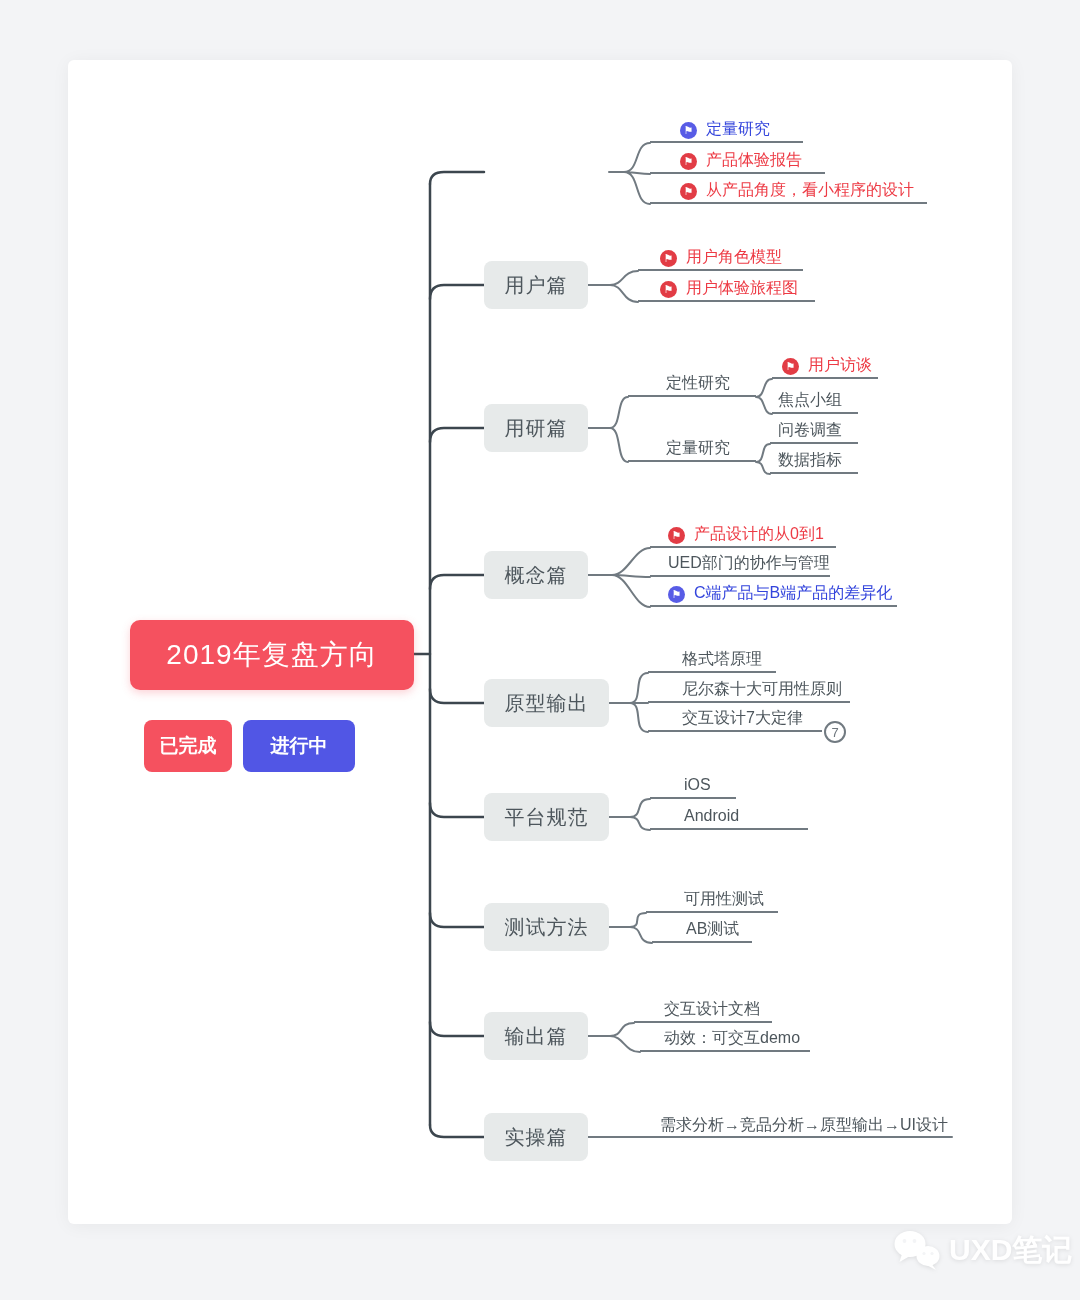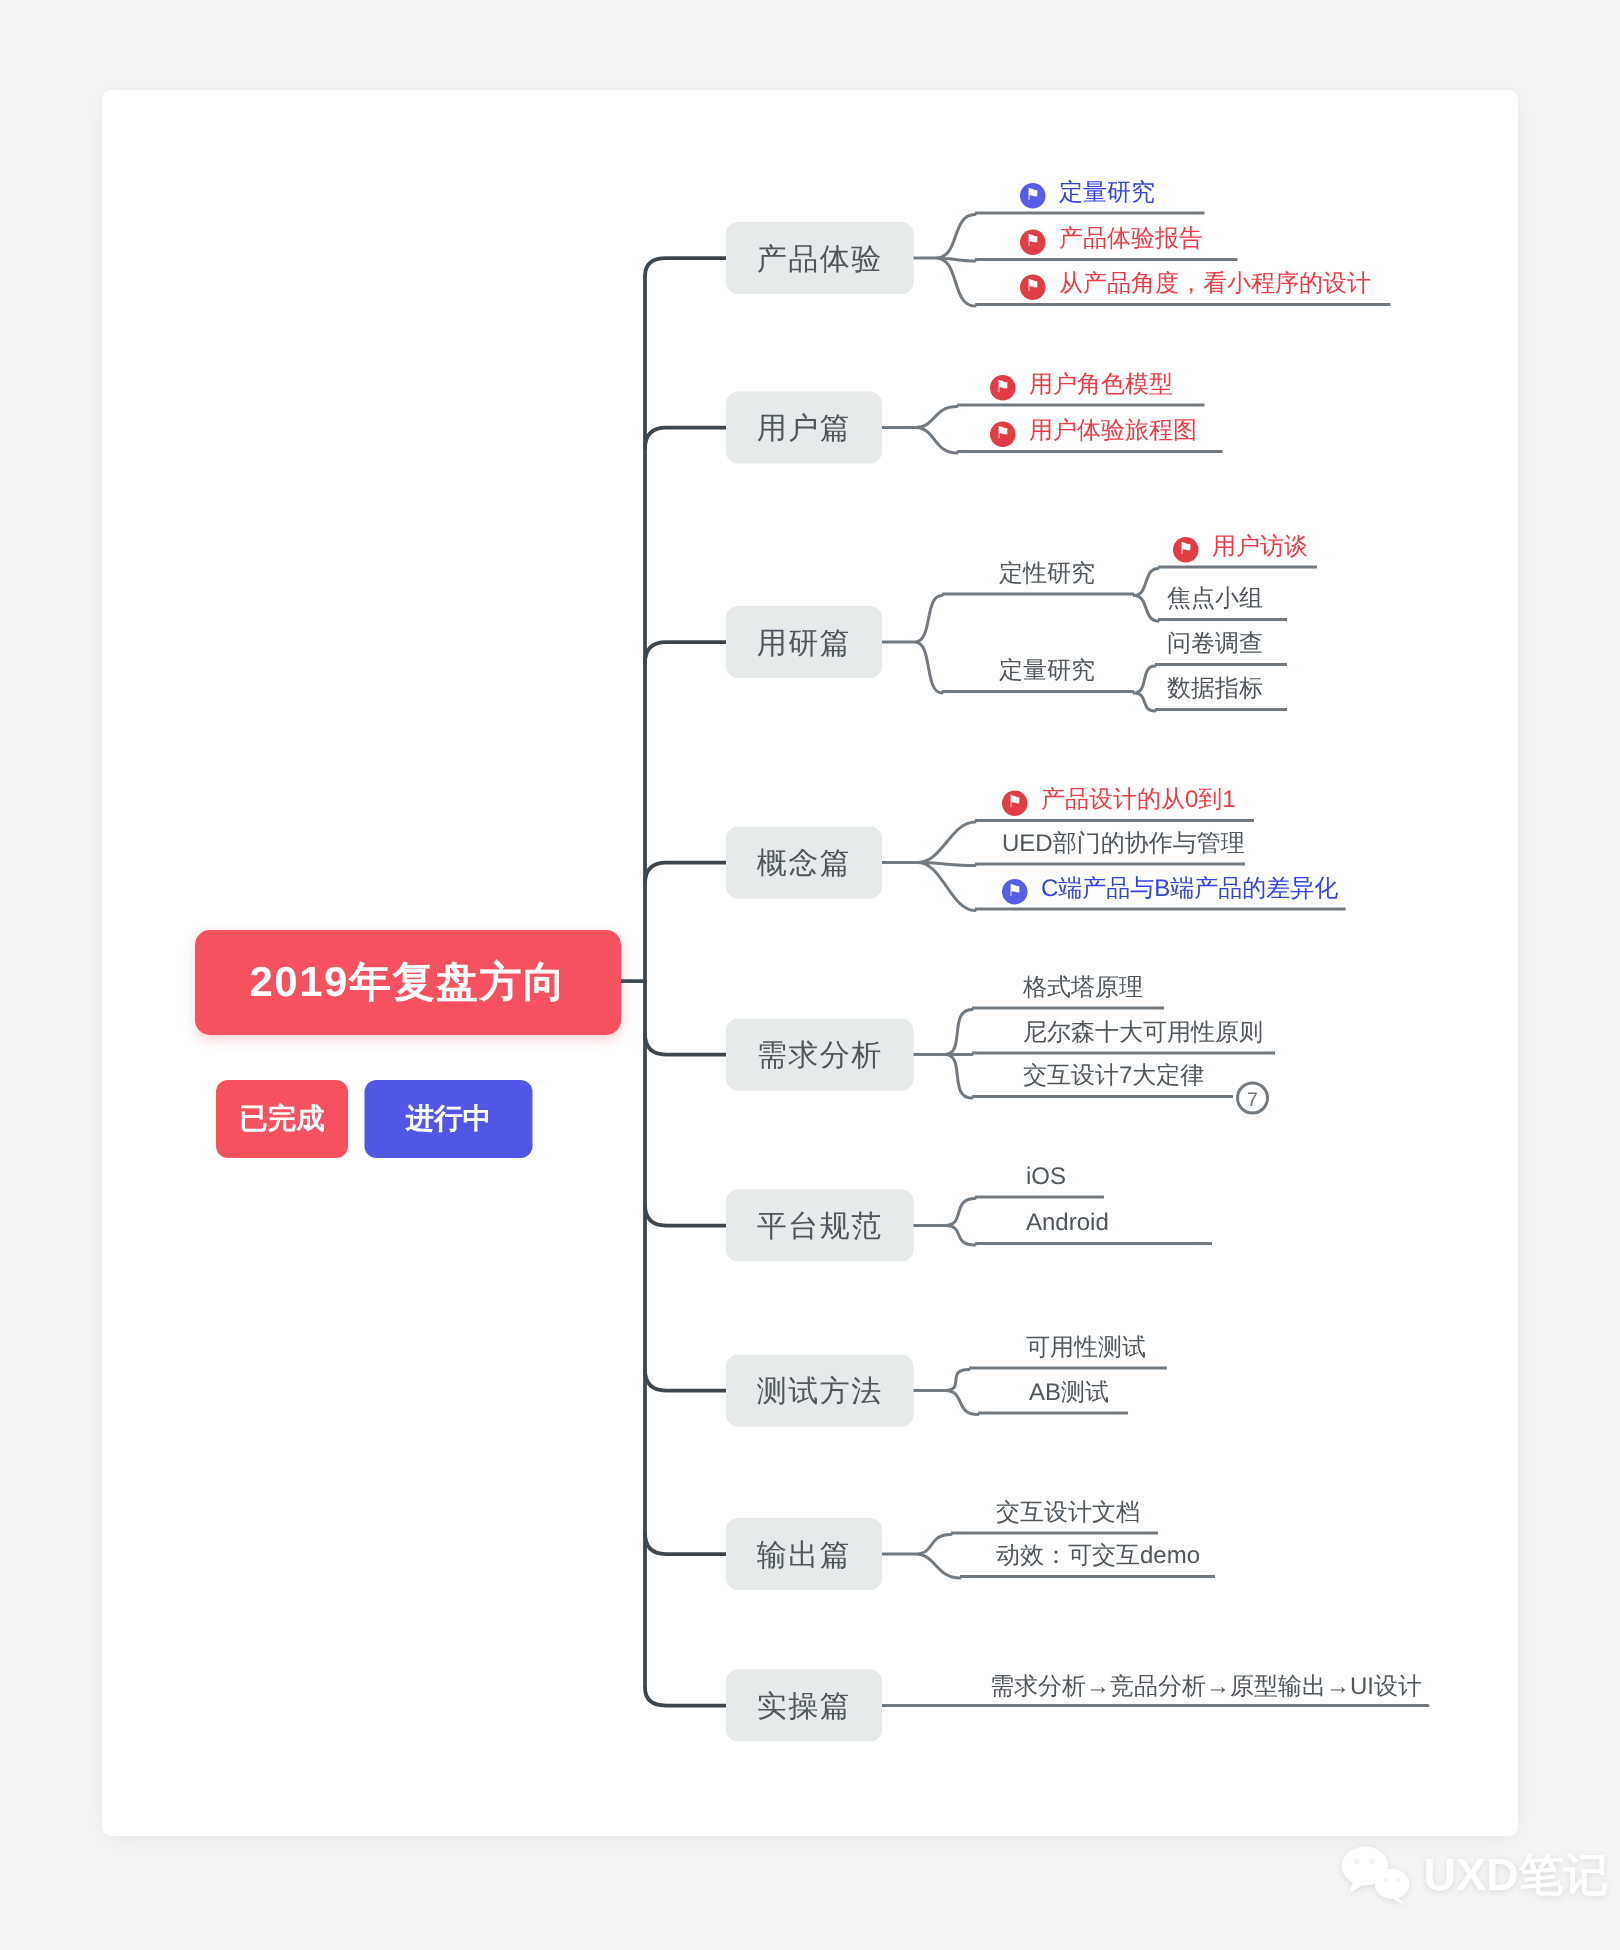--- a/index.html
+++ b/index.html
@@ -16,21 +16,21 @@
     position:absolute; left:68px; top:60px; width:944px; height:1164px;
     background:#ffffff; border-radius:6px;
     box-shadow:0 2px 18px rgba(0,0,0,0.05);
   }
   svg.lines { position:absolute; left:0; top:0; pointer-events:none; }
 
   .root {
     position:absolute; left:130px; top:620px; width:284px; height:70px;
     background:#f5515f; border-radius:10px;
     display:flex; align-items:center; justify-content:center;
-    color:#fff; font-size:28px; font-weight:bold; letter-spacing:1px;
+    color:#fff; font-size:28px; font-weight:normal; letter-spacing:1px;
     box-shadow:0 3px 8px rgba(245,81,95,0.25);
     cursor:default;
   }
   .tag {
     position:absolute; height:52px; border-radius:8px;
     display:flex; align-items:center; justify-content:center;
     color:#fff; font-size:19px; font-weight:bold;
   }
   .tag.done { left:144px; top:720px; width:88px; background:#f5515f;text-align:right; }
   .tag.prog { left:243px; top:720px; width:112px; background:#5156e5; }
@@ -115,34 +115,31 @@
   <div class="root">
     <span>2019年复盘方向</span>
   </div>
   <div class="tag done">
     <span>已完成</span>
   </div>
   <div class="tag prog">
     <span>进行中</span>
   </div>
 
-  <div class="topic" style="left:484px;top:148px;width:125px">
-      <span>产品体验</span>
-    </div>
   <div class="topic" style="left:484px;top:261px;width:104px">
       <span>用户篇</span>
     </div>
   <div class="topic" style="left:484px;top:404px;width:104px">
       <span>用研篇</span>
     </div>
   <div class="topic" style="left:484px;top:551px;width:104px">
       <span>概念篇</span>
     </div>
   <div class="topic" style="left:484px;top:679px;width:125px">
-      <span>需求分析</span>
+      <span>原型输出</span>
     </div>
   <div class="topic" style="left:484px;top:793px;width:125px">
       <span>平台规范</span>
     </div>
   <div class="topic" style="left:484px;top:903px;width:125px">
       <span>测试方法</span>
     </div>
   <div class="topic" style="left:484px;top:1012px;width:104px">
       <span>输出篇</span>
     </div>

